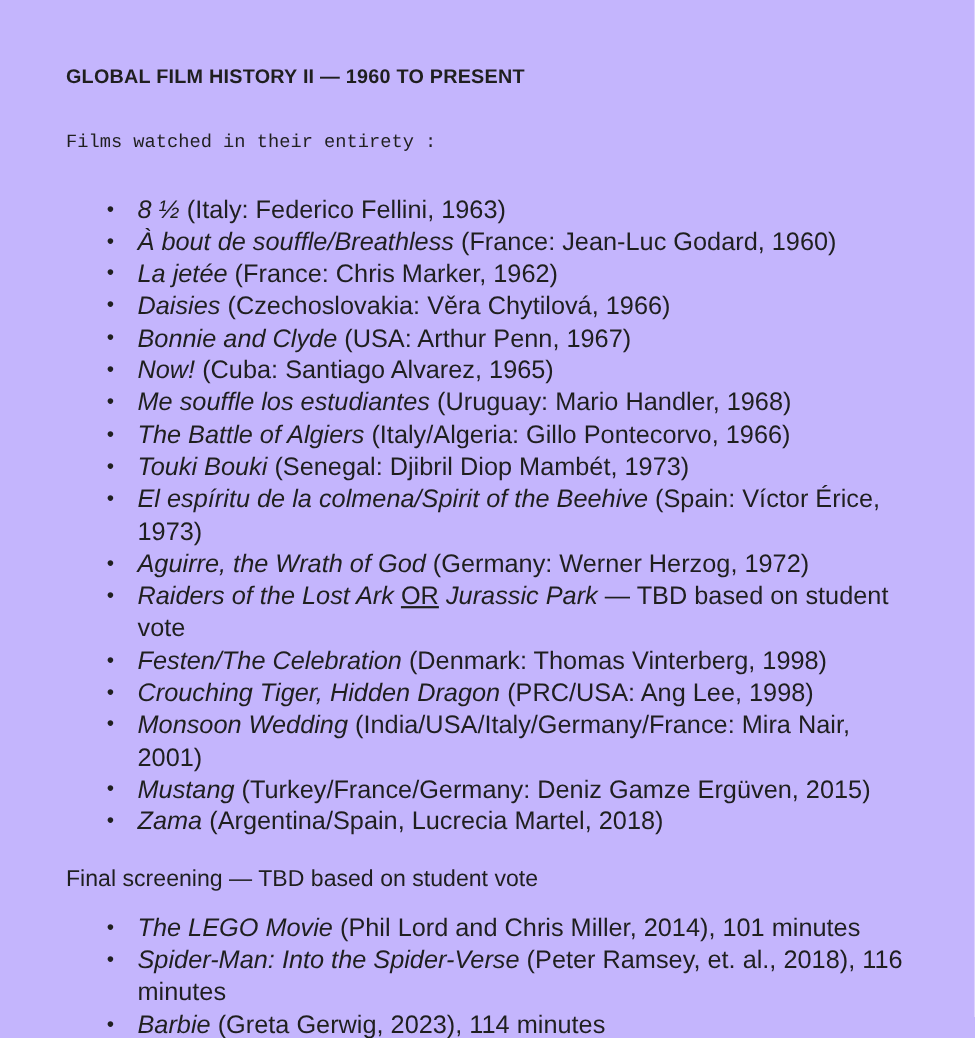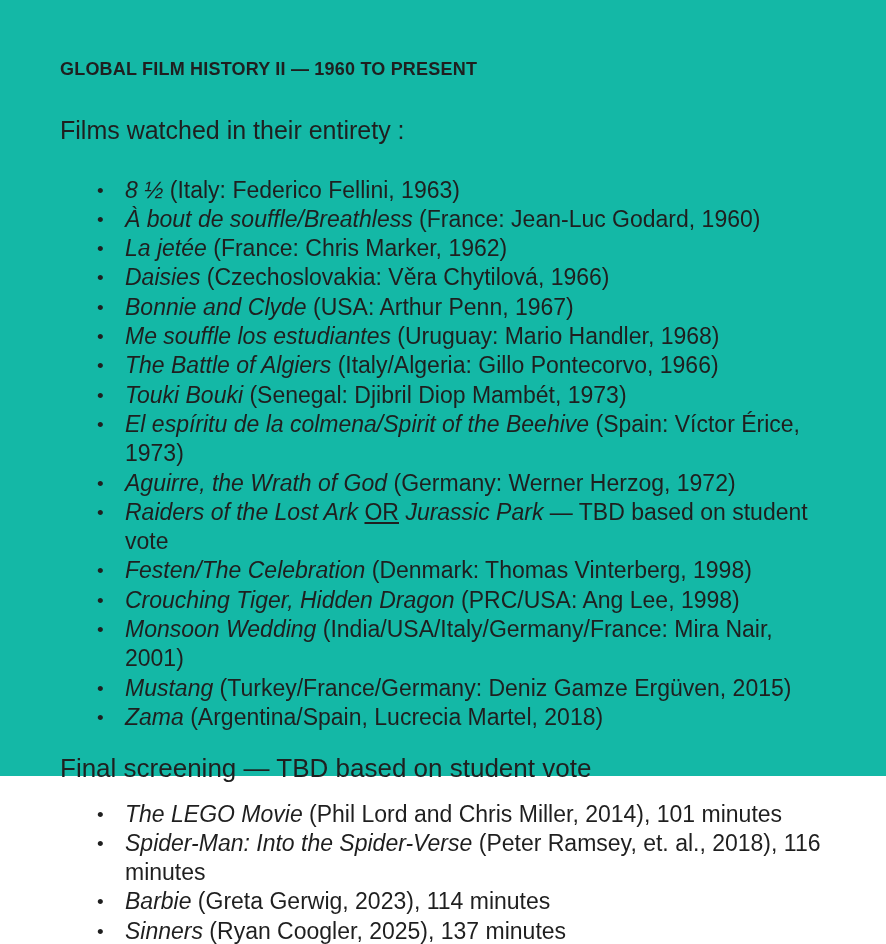--- a/index.html
+++ b/index.html
@@ -10,36 +10,37 @@
   body {
     width: 886px;
     height: 944px;
     overflow: hidden;
     font-family: "Liberation Sans", sans-serif;
     color: #1f1f1f;
   }
   .page {
     box-sizing: border-box;
     width: 886px;
-    height: 776px;
+    height: 944px;
     padding: 55px 60px 0 60px;
-    background: #14b8a6;
+    background: #c4b5fd;
   }
   .doc-title {
     margin: 0;
     font-size: 18px;
     font-weight: bold;
     line-height: 29.3px;
     letter-spacing: 0.2px;
     color: #1f1f1f;
   }
   .intro-line {
     margin: 32px 0 0 0;
-    font-size: 25px;
+    font-size: 17px;
     line-height: 29.3px;
+    font-family: Liberation Mono, monospace;
   }
   ul.film-list {
     list-style: none;
     margin: 30px 0 0 0;
     padding: 0;
     font-size: 23px;
     line-height: 29.3px;
   }
   ul.film-list.final {
     margin-top: 16px;
@@ -52,39 +53,40 @@
     content: "\2022";
     position: absolute;
     left: 37px;
     top: 0;
     font-size: 19px;
     line-height: 29.3px;
     color: #1f1f1f;
   }
   .final-heading {
     margin: 22px 0 0 0;
-    font-size: 26px;
+    font-size: 21px;
     line-height: 29.3px;
   }
   .seg-italic { font-style: italic; }
   .seg-underline { text-decoration: underline; }
   .seg-regular { font-style: normal; }
 </style>
 </head>
 <body>
 
 <div class="page">
   <h1 class="doc-title">GLOBAL FILM HISTORY II — 1960 TO PRESENT</h1>
   <p class="intro-line">Films watched in their entirety :</p>
   <ul class="film-list">
       <li><span class="seg-italic">8 ½</span><span class="seg-regular"> (Italy: Federico Fellini, 1963)</span></li>
       <li><span class="seg-italic">À bout de souffle/Breathless</span><span class="seg-regular"> (France: Jean-Luc Godard, 1960)</span></li>
       <li><span class="seg-italic">La jetée</span><span class="seg-regular"> (France: Chris Marker, 1962)</span></li>
       <li><span class="seg-italic">Daisies</span><span class="seg-regular"> (Czechoslovakia: Věra Chytilová, 1966)</span></li>
       <li><span class="seg-italic">Bonnie and Clyde</span><span class="seg-regular"> (USA: Arthur Penn, 1967)</span></li>
+      <li><span class="seg-italic">Now!</span><span class="seg-regular"> (Cuba: Santiago Alvarez, 1965)</span></li>
       <li><span class="seg-italic">Me souffle los estudiantes</span><span class="seg-regular"> (Uruguay: Mario Handler, 1968)</span></li>
       <li><span class="seg-italic">The Battle of Algiers</span><span class="seg-regular"> (Italy/Algeria: Gillo Pontecorvo, 1966)</span></li>
       <li><span class="seg-italic">Touki Bouki</span><span class="seg-regular"> (Senegal: Djibril Diop Mambét, 1973)</span></li>
       <li><span class="seg-italic">El espíritu de la colmena/Spirit of the Beehive</span><span class="seg-regular"> (Spain: Víctor Érice, 1973)</span></li>
       <li><span class="seg-italic">Aguirre, the Wrath of God</span><span class="seg-regular"> (Germany: Werner Herzog, 1972)</span></li>
       <li><span class="seg-italic">Raiders of the Lost Ark</span><span class="seg-regular"> </span><span class="seg-underline">OR</span><span class="seg-regular"> </span><span class="seg-italic">Jurassic Park</span><span class="seg-regular"> — TBD based on student vote</span></li>
       <li><span class="seg-italic">Festen/The Celebration</span><span class="seg-regular"> (Denmark: Thomas Vinterberg, 1998)</span></li>
       <li><span class="seg-italic">Crouching Tiger, Hidden Dragon</span><span class="seg-regular"> (PRC/USA: Ang Lee, 1998)</span></li>
       <li><span class="seg-italic">Monsoon Wedding</span><span class="seg-regular"> (India/USA/Italy/Germany/France: Mira Nair, 2001)</span></li>
       <li><span class="seg-italic">Mustang</span><span class="seg-regular"> (Turkey/France/Germany: Deniz Gamze Ergüven, 2015)</span></li>

